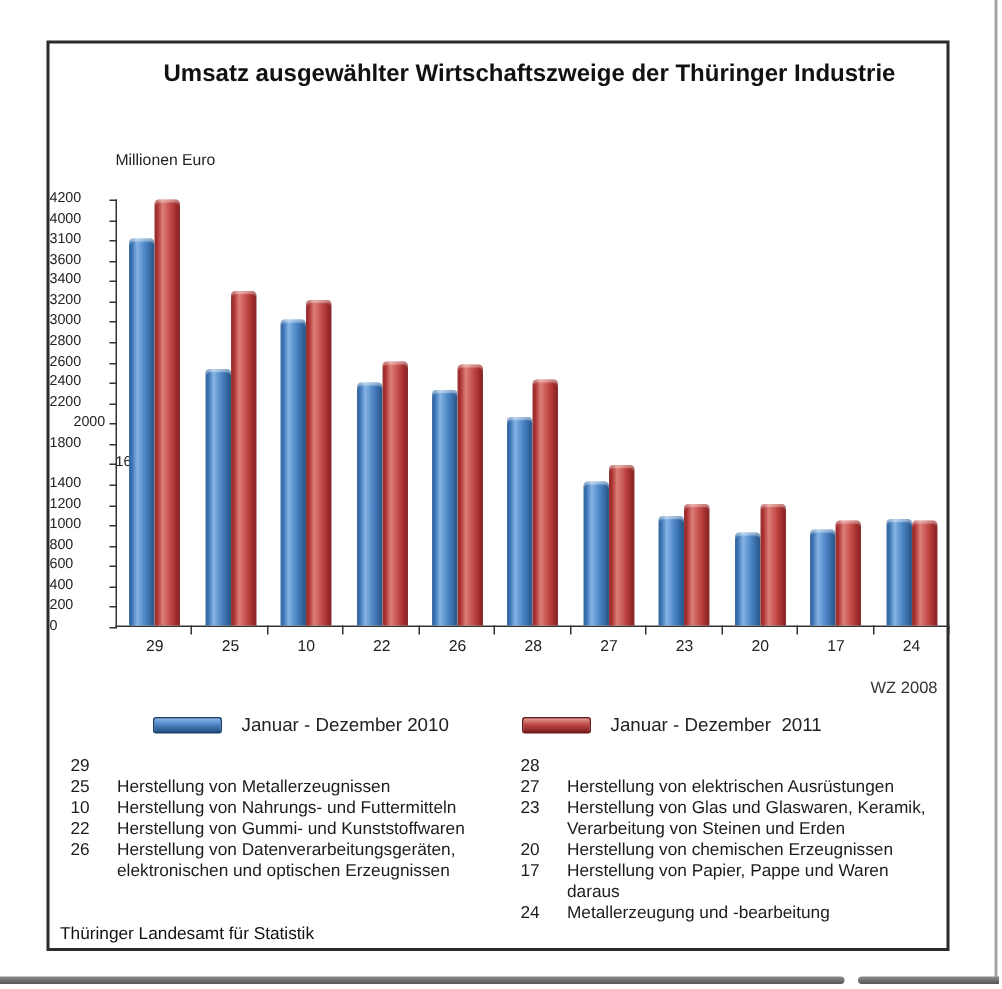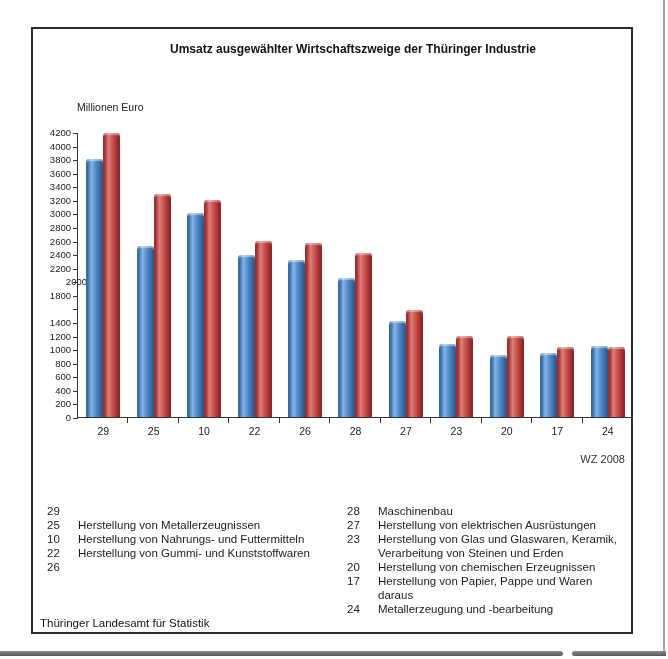--- a/index.html
+++ b/index.html
@@ -5,29 +5,29 @@
   * { margin:0; padding:0; box-sizing:border-box; }
   html,body { width:668px; height:659px; background:#ffffff; overflow:hidden;
               font-family:"Liberation Sans", sans-serif; color:#1a1a1a; }
   .page { position:relative; width:668px; height:659px; background:#fff; }
 
   
   .frame { position:absolute; left:31px; top:27px; width:602px; height:607px;
            border:2px solid #2b2b2b; background:#fff; }
 
   .title-block { margin-top:12px; text-align:center; font-weight:bold;
-                 font-size:12px; line-height:17px; color:#111;margin-left:42px; }
+                 font-size:16px; line-height:17px; color:#111;margin-left:42px; }
 
   .y-unit-label { position:absolute; left:44px; top:72px; font-size:10.5px; color:#222; }
 
   
   .plot { position:absolute; left:44px; top:104px; width:556px; height:285px;
           border-left:1px solid #333; border-bottom:1px solid #333;
           display:flex; align-items:flex-end; }
-  .ytick-label { position:absolute; left:-45px; width:38px; text-align:right;
+  .ytick-label { position:absolute; left:-45px; width:38px; 
                  font-size:9.5px; color:#222; transform:translateY(-55%); }
   .ytick-mark { position:absolute; left:-5px; width:5px; height:1px; background:#333; }
 
   .bar-group { flex:1 1 0; display:flex; align-items:flex-end; justify-content:center;
                position:relative; height:100%; }
   .x-label { position:absolute; bottom:-20px; left:0; right:0; text-align:center;
              font-size:10.5px; color:#222; }
   .x-tick { position:absolute; right:0; bottom:-6px; width:1px; height:6px; background:#333; }
 
   .bar { width:17px; border-radius:3px 3px 0 0; }
@@ -110,21 +110,21 @@
         <div class="ytick-label" style="top: 95px;">2800</div>
         <div class="ytick-mark" style="top: 95px;"></div>
         <div class="ytick-label" style="top: 81.4286px;">3000</div>
         <div class="ytick-mark" style="top: 81.4286px;"></div>
         <div class="ytick-label" style="top: 67.8571px;">3200</div>
         <div class="ytick-mark" style="top: 67.8571px;"></div>
         <div class="ytick-label" style="top: 54.2857px;">3400</div>
         <div class="ytick-mark" style="top: 54.2857px;"></div>
         <div class="ytick-label" style="top: 40.7143px;">3600</div>
         <div class="ytick-mark" style="top: 40.7143px;"></div>
-        <div class="ytick-label" style="top: 27.1429px;">3800</div>
+        <div class="ytick-label" style="top: 27.1429px;">3100</div>
         <div class="ytick-mark" style="top: 27.1429px;"></div>
         <div class="ytick-label" style="top: 13.5714px;">4000</div>
         <div class="ytick-mark" style="top: 13.5714px;"></div>
         <div class="ytick-label" style="top: 0px;">4200</div>
         <div class="ytick-mark" style="top: 0px;"></div>
         <div class="bar-group">
           <div class="bar bar-blue" style="height: 258px;"></div>
           <div class="bar bar-red" style="height: 284px;"></div>
           <div class="x-label">29</div>
           <div class="x-tick"></div>
@@ -186,46 +186,53 @@
         <div class="bar-group">
           <div class="bar bar-blue" style="height: 71px;"></div>
           <div class="bar bar-red" style="height: 70px;"></div>
           <div class="x-label">24</div>
           <div class="x-tick"></div>
         </div>
       </div>
 
     <div class="wz-note">WZ 2008</div>
 
+    <div class="legend">
+      <div class="swatch swatch-blue"></div>
+      <div class="legend-label first">Januar - Dezember 2010</div>
+      <div class="swatch swatch-red"></div>
+      <div class="legend-label">Januar - Dezember  2011</div>
+    </div>
 
     <div class="sectors">
       <div class="sector-col left">
         <div class="sector-row">
           <span class="sector-code">29</span>
         </div>
         <div class="sector-row">
           <span class="sector-code">25</span>
           <span class="sector-label">Herstellung von Metallerzeugnissen</span>
         </div>
         <div class="sector-row">
           <span class="sector-code">10</span>
           <span class="sector-label">Herstellung von Nahrungs- und Futtermitteln</span>
         </div>
         <div class="sector-row">
           <span class="sector-code">22</span>
           <span class="sector-label">Herstellung von Gummi- und Kunststoffwaren</span>
         </div>
         <div class="sector-row">
           <span class="sector-code">26</span>
+          <span class="sector-label">Herstellung von Datenverarbeitungsgeräten,
+elektronischen und optischen Erzeugnissen</span>
         </div>
       </div>
       <div class="sector-col right">
         <div class="sector-row">
           <span class="sector-code">28</span>
-          <span class="sector-label">Maschinenbau</span>
         </div>
         <div class="sector-row">
           <span class="sector-code">27</span>
           <span class="sector-label">Herstellung von elektrischen Ausrüstungen</span>
         </div>
         <div class="sector-row">
           <span class="sector-code">23</span>
           <span class="sector-label">Herstellung von Glas und Glaswaren, Keramik,
 Verarbeitung von Steinen und Erden</span>
         </div>

